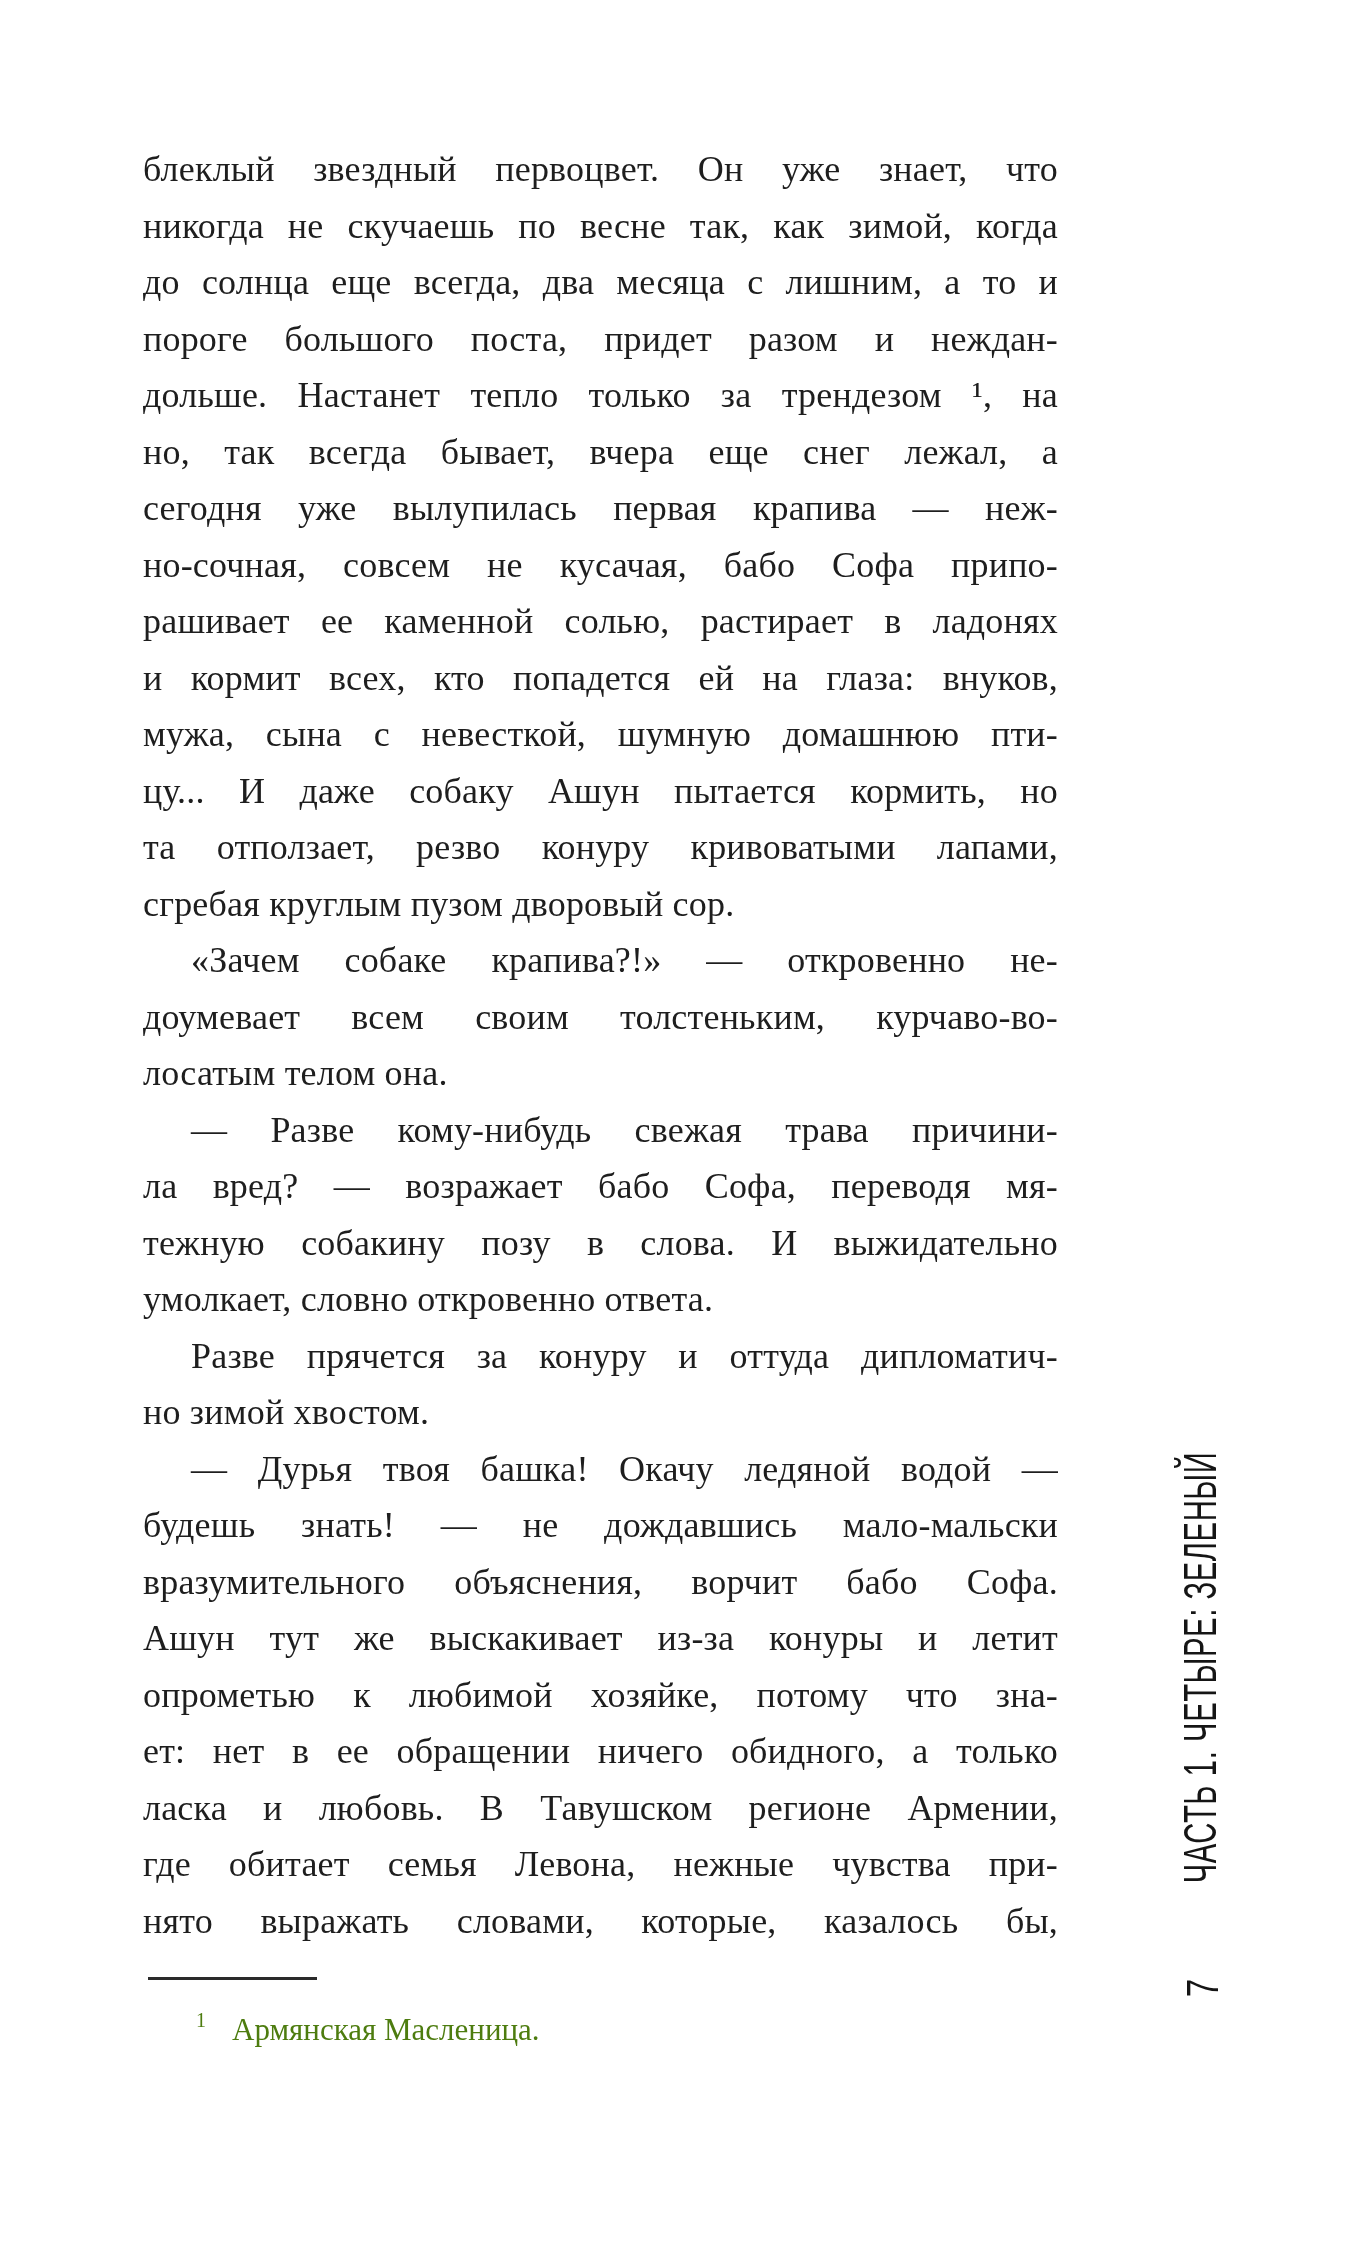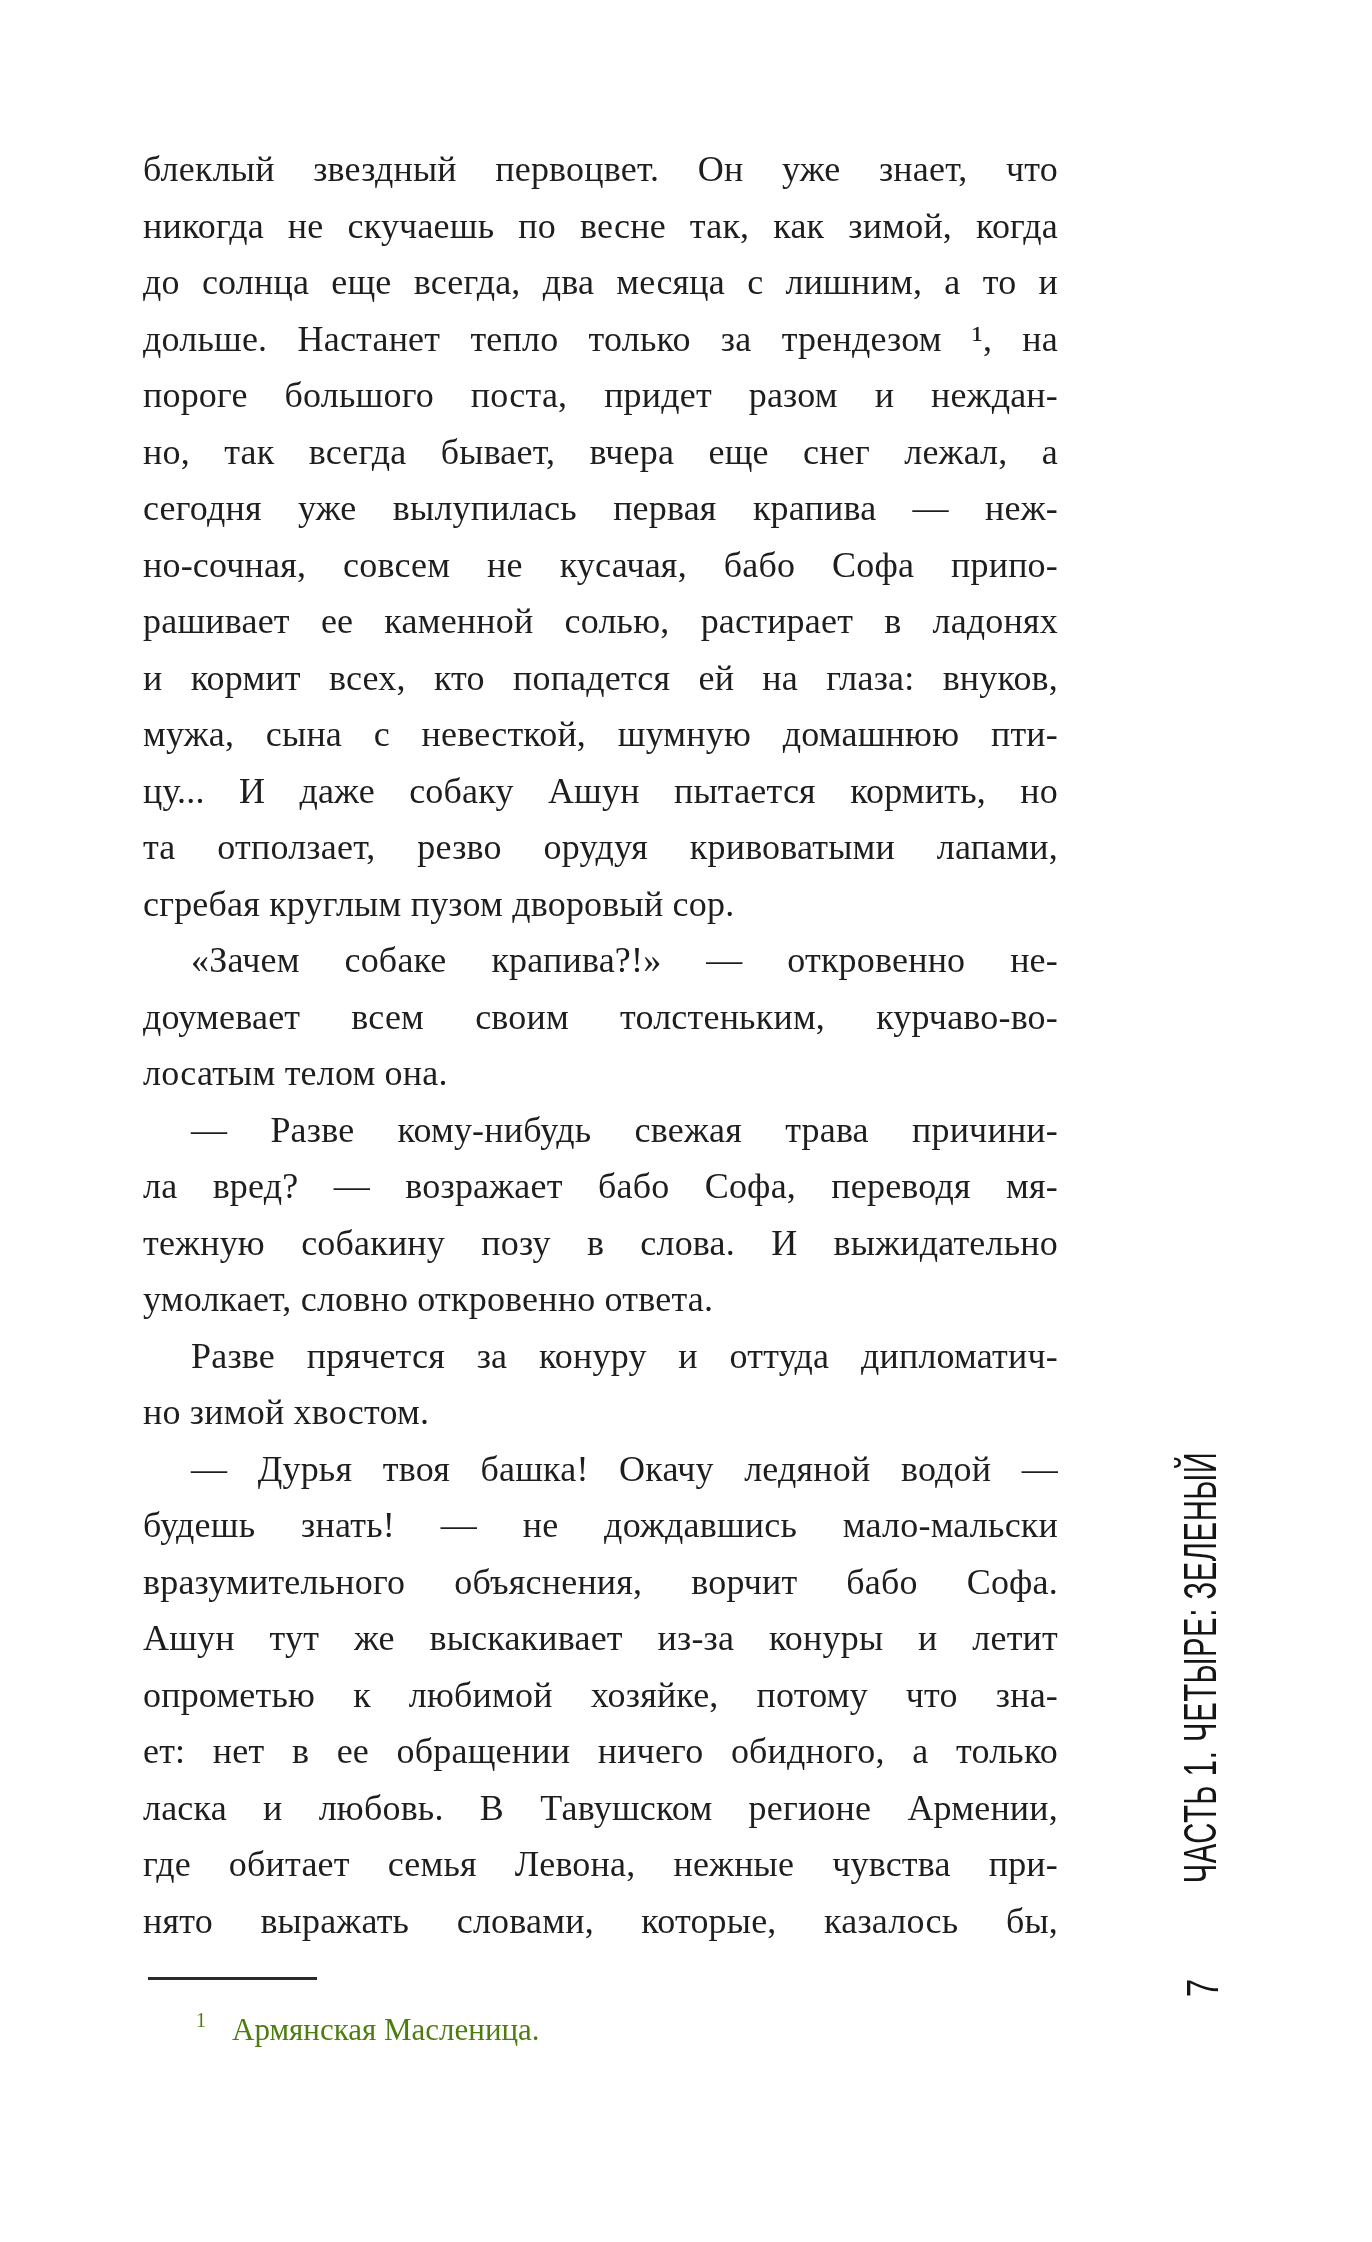--- a/index.html
+++ b/index.html
@@ -100,30 +100,30 @@
 <body>
 
 <div class="page">
 
   <div class="body-text">
 
     <div>
       <div class="row">блеклый звездный первоцвет. Он уже знает, что</div>
       <div class="row">никогда не скучаешь по весне так, как зимой, когда</div>
       <div class="row">до солнца еще всегда, два месяца с лишним, а то и</div>
+      <div class="row">пороге большого поста, придет разом и неждан-</div>
       <div class="row">дольше. Настанет тепло только за трендезом ¹, на</div>
-      <div class="row">пороге большого поста, придет разом и неждан-</div>
       <div class="row">но, так всегда бывает, вчера еще снег лежал, а</div>
       <div class="row">сегодня уже вылупилась первая крапива — неж-</div>
       <div class="row">но-сочная, совсем не кусачая, бабо Софа припо-</div>
       <div class="row">рашивает ее каменной солью, растирает в ладонях</div>
       <div class="row">и кормит всех, кто попадется ей на глаза: внуков,</div>
       <div class="row">мужа, сына с невесткой, шумную домашнюю пти-</div>
       <div class="row">цу... И даже собаку Ашун пытается кормить, но</div>
-      <div class="row">та отползает, резво орудуя кривоватыми лапами,</div>
+      <div class="row">та отползает, резво конуру кривоватыми лапами,</div>
       <div class="row end">сгребая круглым пузом дворовый сор.</div>
     </div>
 
     <div>
       <div class="row ind">«Зачем собаке крапива?!» — откровенно не-</div>
       <div class="row">доумевает всем своим толстеньким, курчаво-во-</div>
       <div class="row end">лосатым телом она.</div>
     </div>
 
     <div>

